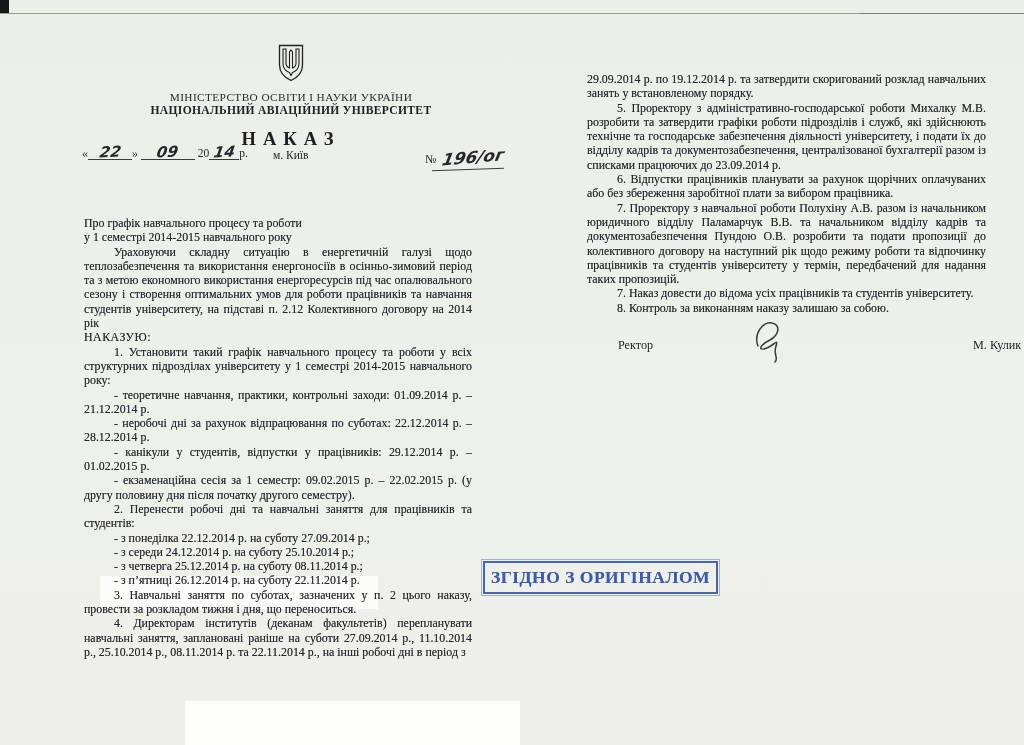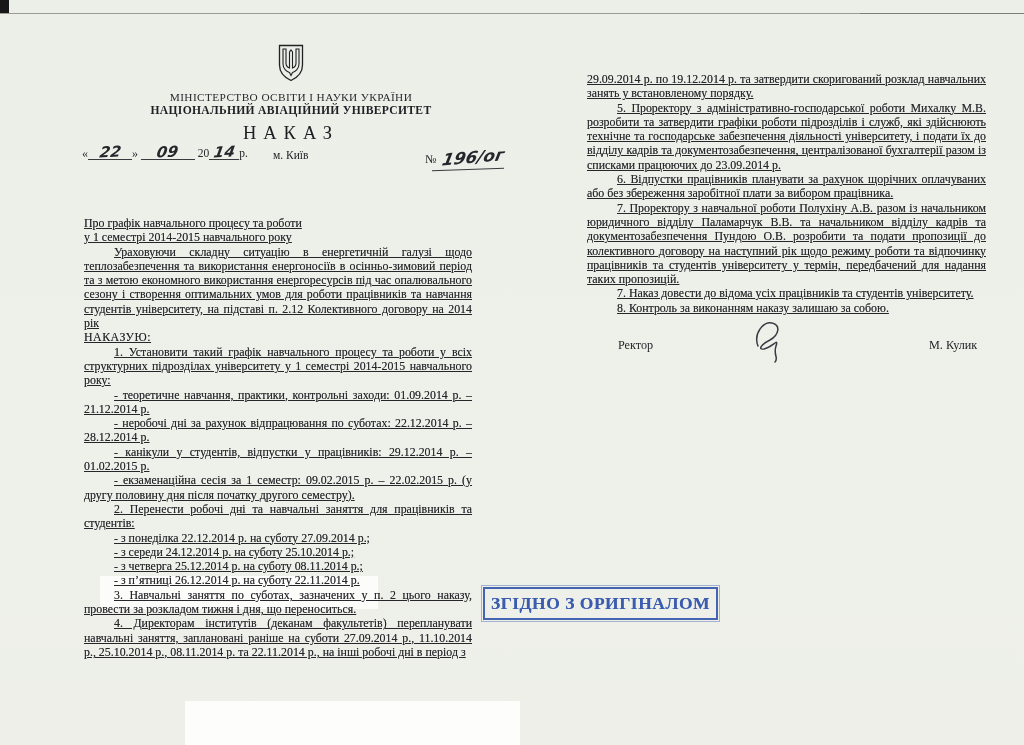--- a/index.html
+++ b/index.html
@@ -16,21 +16,21 @@
   .scan-top-line-dark{position:absolute;left:860px;top:13px;width:164px;height:1px;background:#7d7d78;z-index:6;}
   .patch{position:absolute;background:#fcfcfa;z-index:1;}
   .patch.correction{left:100px;top:576px;width:278px;height:33px;}
   .patch.bottom{left:185px;top:701px;width:335px;height:44px;background:#fdfdfc;}
 
   
   .header{position:absolute;left:91px;top:44px;width:400px;text-align:center;z-index:2;}
   .emblem{display:inline-block;}
   .ministry{font-size:11.3px;letter-spacing:0.4px;margin-top:5px;color:#2a2a2e;}
   .university{font-size:11.6px;font-weight:bold;letter-spacing:0.3px;margin-top:1px;color:#1f1f24;}
-  .doctype{font-size:18.5px;font-weight:normal;letter-spacing:7px;margin-top:6px;color:#1d1d22;}
+  .doctype{font-size:18.5px;font-weight:bold;letter-spacing:7px;margin-top:12px;color:#1d1d22;}
 
   
   .date-row{position:absolute;left:82px;top:146px;z-index:2;font-size:11.5px;white-space:nowrap;}
   .ul{display:inline-block;border-bottom:1px solid #3a3a3e;text-align:center;}
   .ul.day{width:44px;}
   .ul.month{width:54px;}
   .ul.year{width:30px;}
   .hand{
     font-family:"DejaVu Sans",sans-serif;font-style:italic;font-weight:600;
     display:inline-block;transform:skewX(-12deg) rotate(-3deg);color:#26262c;
@@ -38,43 +38,42 @@
   .hand.big{font-size:15px;line-height:12px;}
   .quote{font-size:12px;}
   .city{position:absolute;left:273px;top:149px;font-size:11.5px;z-index:2;}
   .num{position:absolute;left:425px;top:148px;z-index:2;font-size:12px;white-space:nowrap;}
   .num .val{font-size:16.5px;transform:skewX(-16deg) rotate(-5deg);margin-left:4px;}
   .num-underline{position:absolute;left:432px;top:169px;width:72px;height:1px;background:#3a3a3e;transform:rotate(-2deg);z-index:2;}
 
   
   .col{position:absolute;z-index:2;}
   .col p{margin:0;text-indent:30px;text-align:justify;font-size:11.9px;line-height:14.3px;
-         text-shadow:0 0 0.4px rgba(35,35,40,0.5);text-decoration:underline;}
+         text-shadow:0 0 0.4px rgba(35,35,40,0.5);}
   .col-left{left:84px;top:216px;width:388px;}
   .col-right{left:587px;top:72px;width:399px;}
   p.noind{text-indent:0;text-align:left;}
   .mb14{margin-bottom:13px;}
   .mb8{margin-bottom:7px;}
   .mb12{margin-bottom:12px;}
   .resolve{letter-spacing:0.5px;}
 
   
   .sig-role{position:absolute;left:618px;top:338px;font-size:12.2px;z-index:2;}
-  .sig-name{position:absolute;left:929px;top:338px;font-size:12.2px;z-index:2;}
+  .sig-name{position:absolute;left:973px;top:338px;font-size:12.2px;z-index:2;}
   .sig-mark{position:absolute;left:748px;top:316px;z-index:2;}
 
   
   .stamp{
     position:absolute;left:483px;top:561px;width:231px;height:29px;z-index:3;
     border:2px solid #4565b2;outline:1px solid rgba(69,101,178,0.45);outline-offset:1px;
     display:flex;align-items:center;justify-content:center;
     color:#3a5cb0;font-weight:bold;font-size:17.5px;letter-spacing:0.5px;
     text-shadow:0 0 0.5px rgba(58,92,176,0.6);
     background:transparent;
-    margin-top:26px;
   }
 </style>
 </head>
 <body>
 
 <div class="page">
 
   <div class="scan-corner"></div>
   <div class="scan-top-line"></div>
   <div class="scan-top-line-dark"></div>

